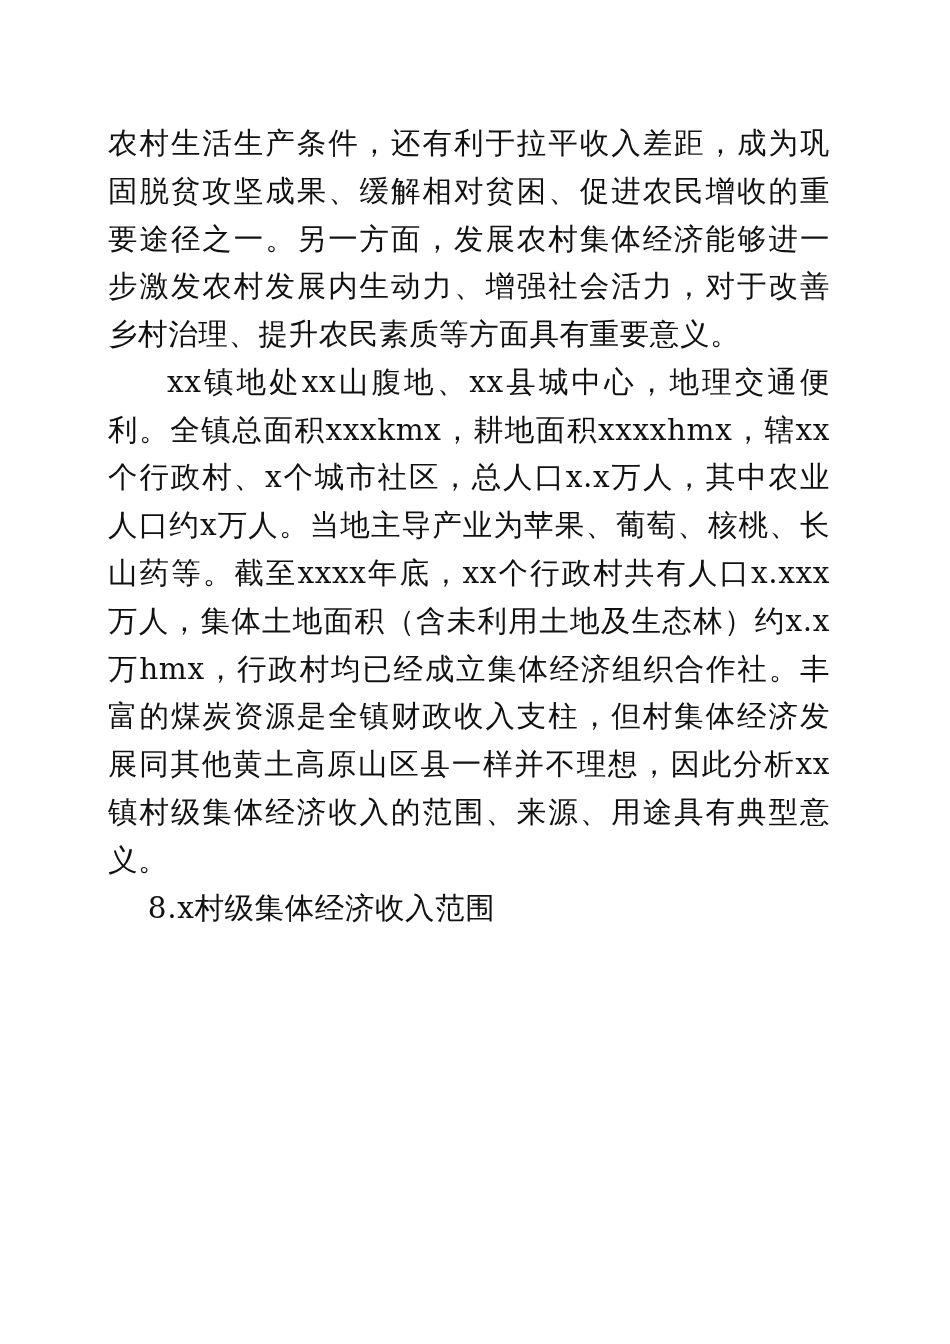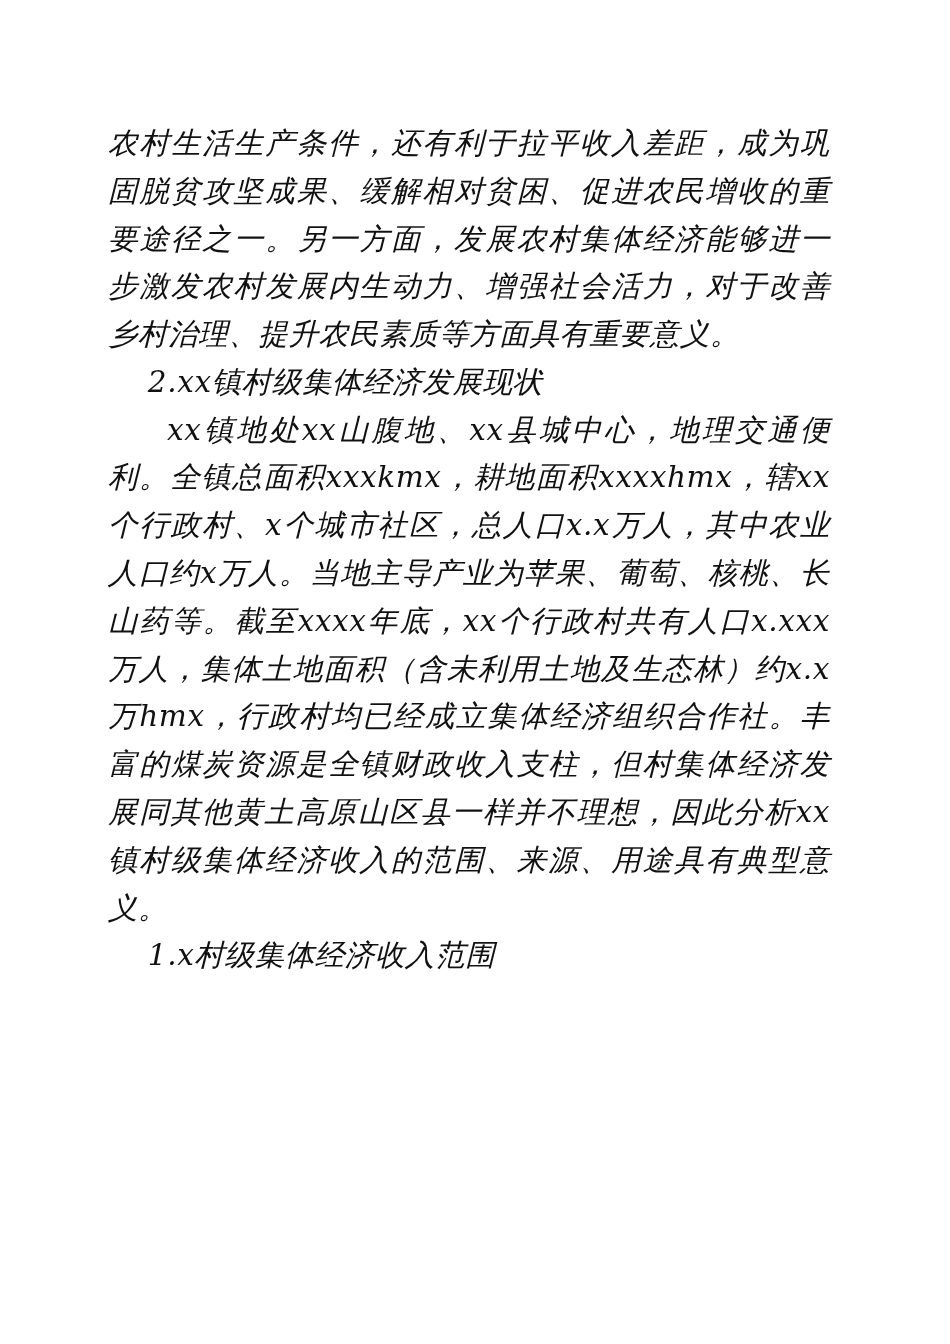--- a/index.html
+++ b/index.html
@@ -27,32 +27,30 @@
     line-height: 1.62;
     letter-spacing: 0.6px;
     text-align: justify;
     text-justify: inter-ideograph;
     color: #111111;
   }
   .para {
     margin: 0 12px 0 0;
     text-indent: 0;
     white-space: normal;
-    font-style: italic;
   }
   .para.indent {
     text-indent: 2em;
   }
   .para.heading {
     text-indent: 1.35em;
   }
 </style>
 </head>
 <body>
 
 <div class="page">
   <div class="doc-body">
     <p class="para">农村生活生产条件，还有利于拉平收入差距，成为巩固脱贫攻坚成果、缓解相对贫困、促进农民增收的重要途径之一。另一方面，发展农村集体经济能够进一步激发农村发展内生动力、增强社会活力，对于改善乡村治理、提升农民素质等方面具有重要意义。</p>
-    <p class="para heading">2.xx镇村级集体经济发展现状</p>
     <p class="para indent">xx镇地处xx山腹地、xx县城中心，地理交通便利。全镇总面积xxxkmx，耕地面积xxxxhmx，辖xx个行政村、x个城市社区，总人口x.x万人，其中农业人口约x万人。当地主导产业为苹果、葡萄、核桃、长山药等。截至xxxx年底，xx个行政村共有人口x.xxx万人，集体土地面积（含未利用土地及生态林）约x.x万hmx，行政村均已经成立集体经济组织合作社。丰富的煤炭资源是全镇财政收入支柱，但村集体经济发展同其他黄土高原山区县一样并不理想，因此分析xx镇村级集体经济收入的范围、来源、用途具有典型意义。</p>
-    <p class="para heading">1.x村级集体经济收入范围</p>
+    <p class="para heading">8.x村级集体经济收入范围</p>
   </div>
 </div>
 
 </body></html>

